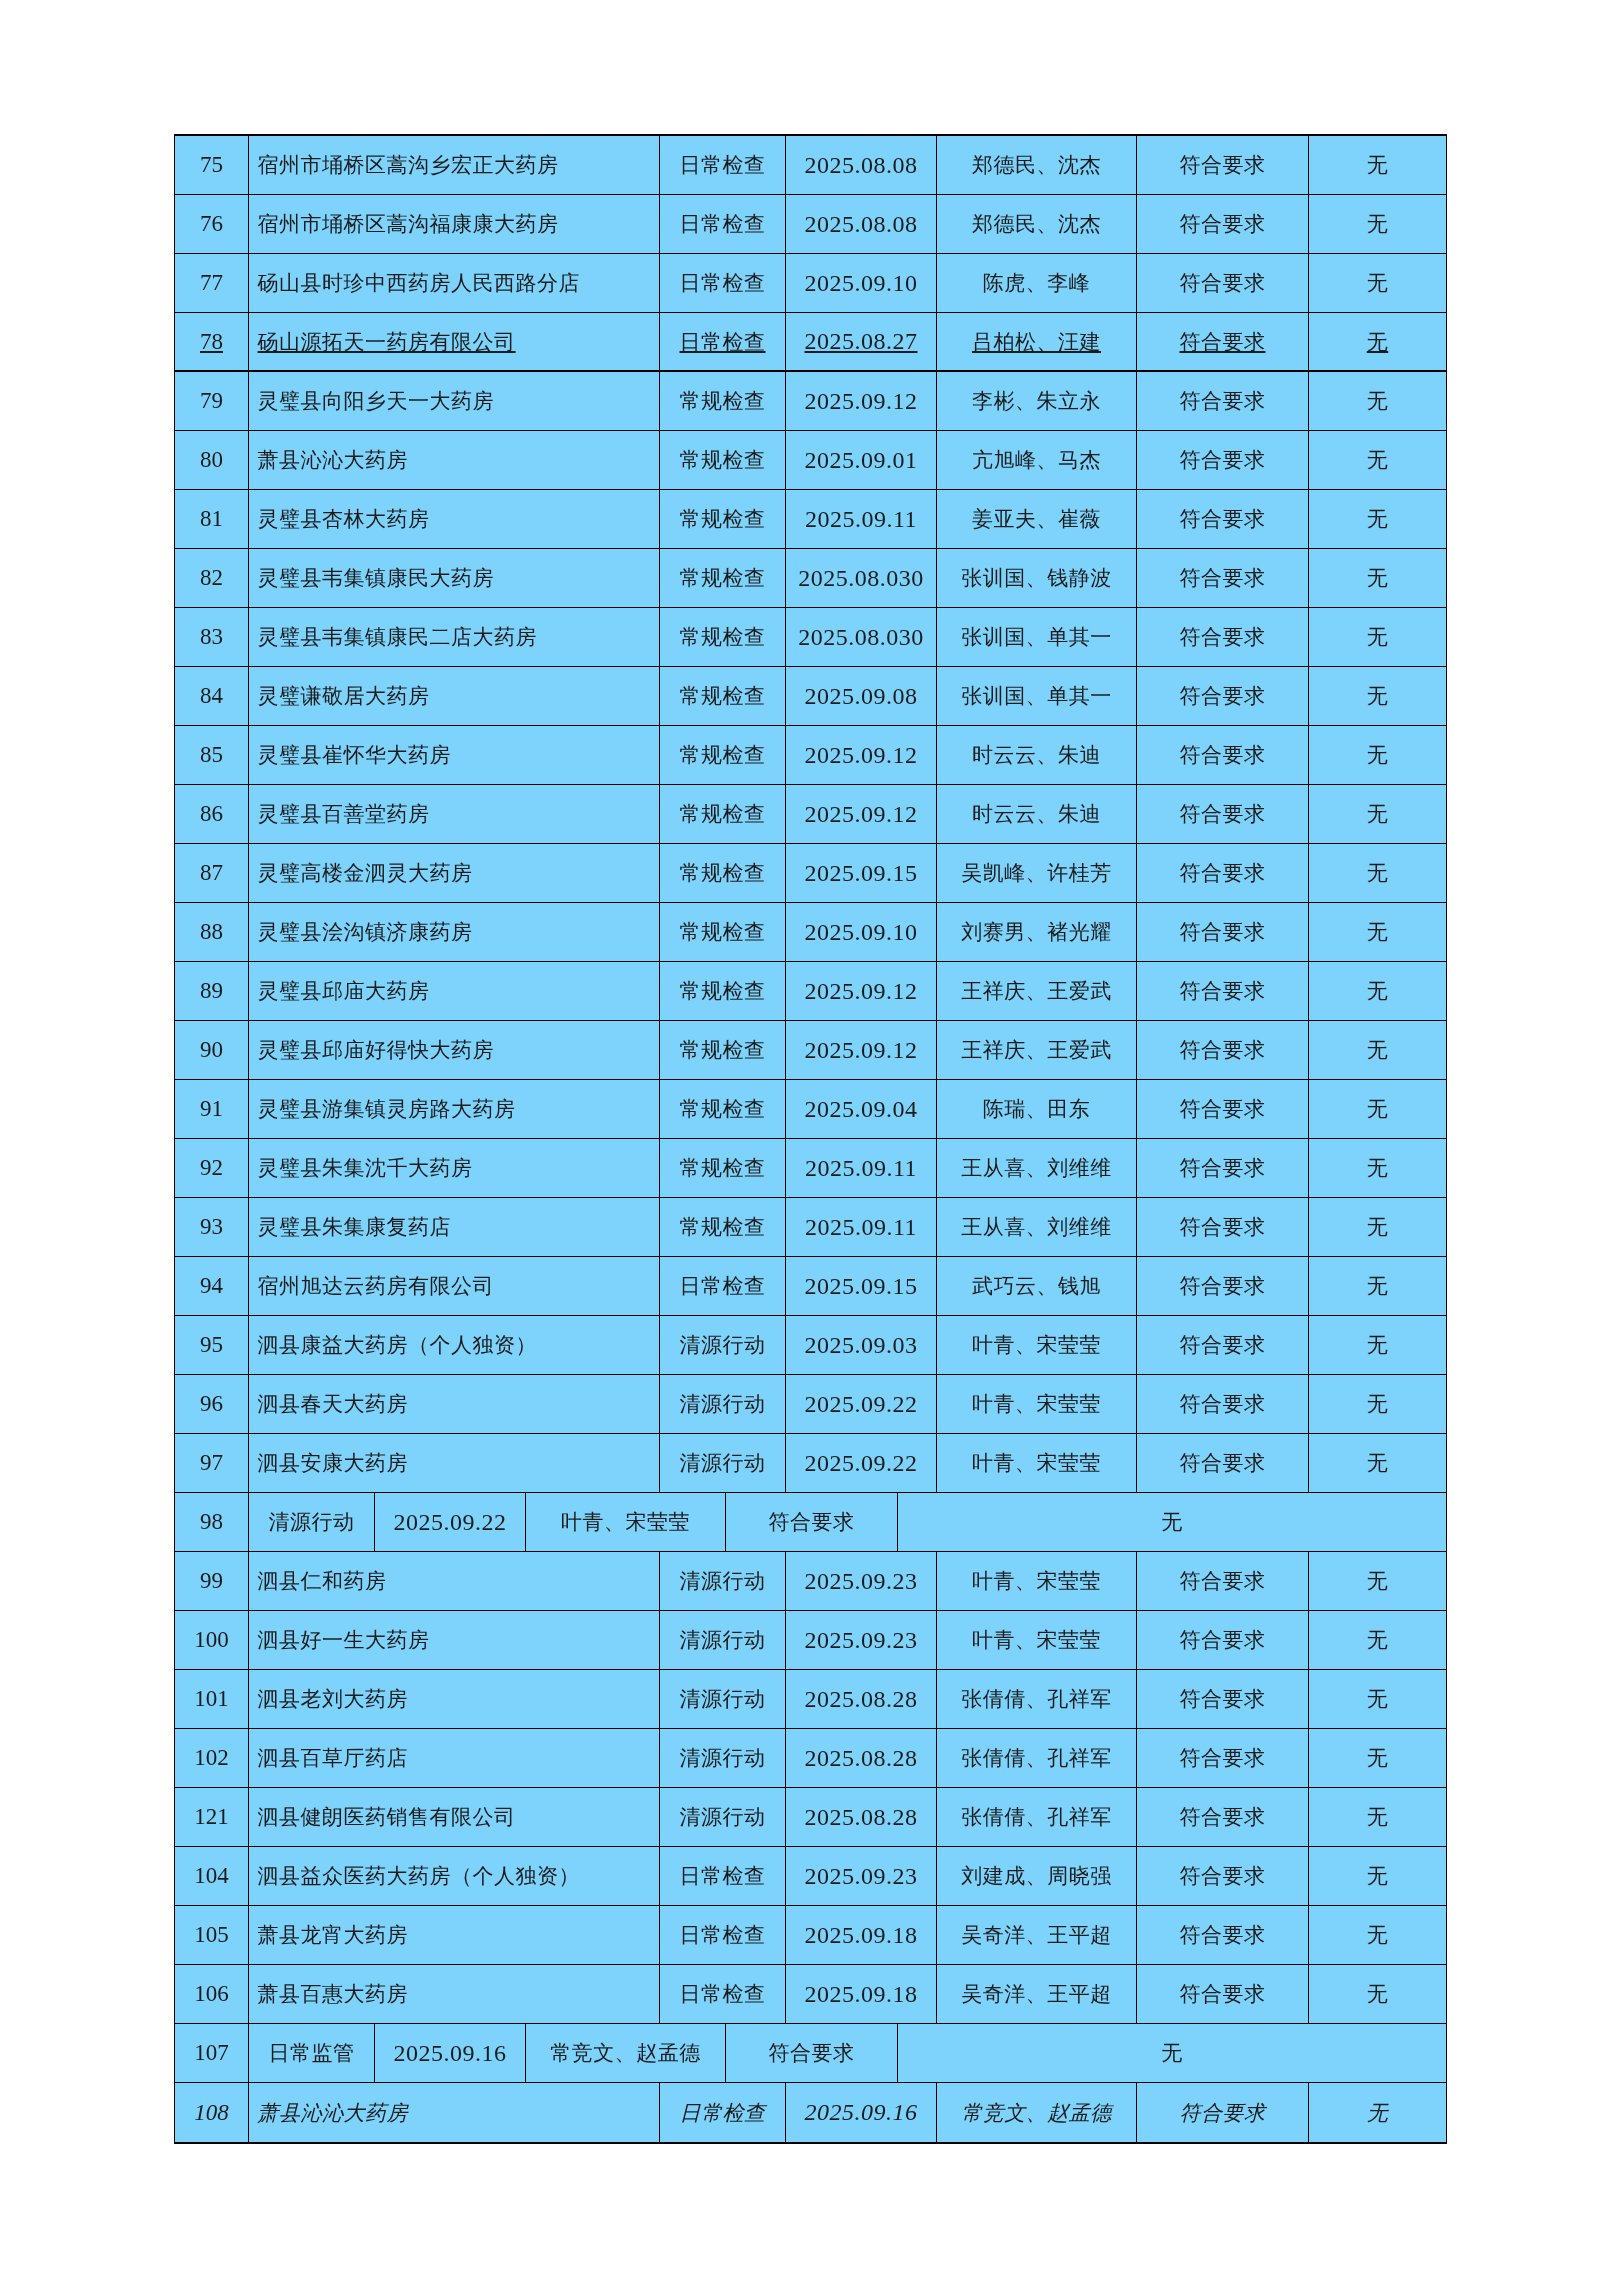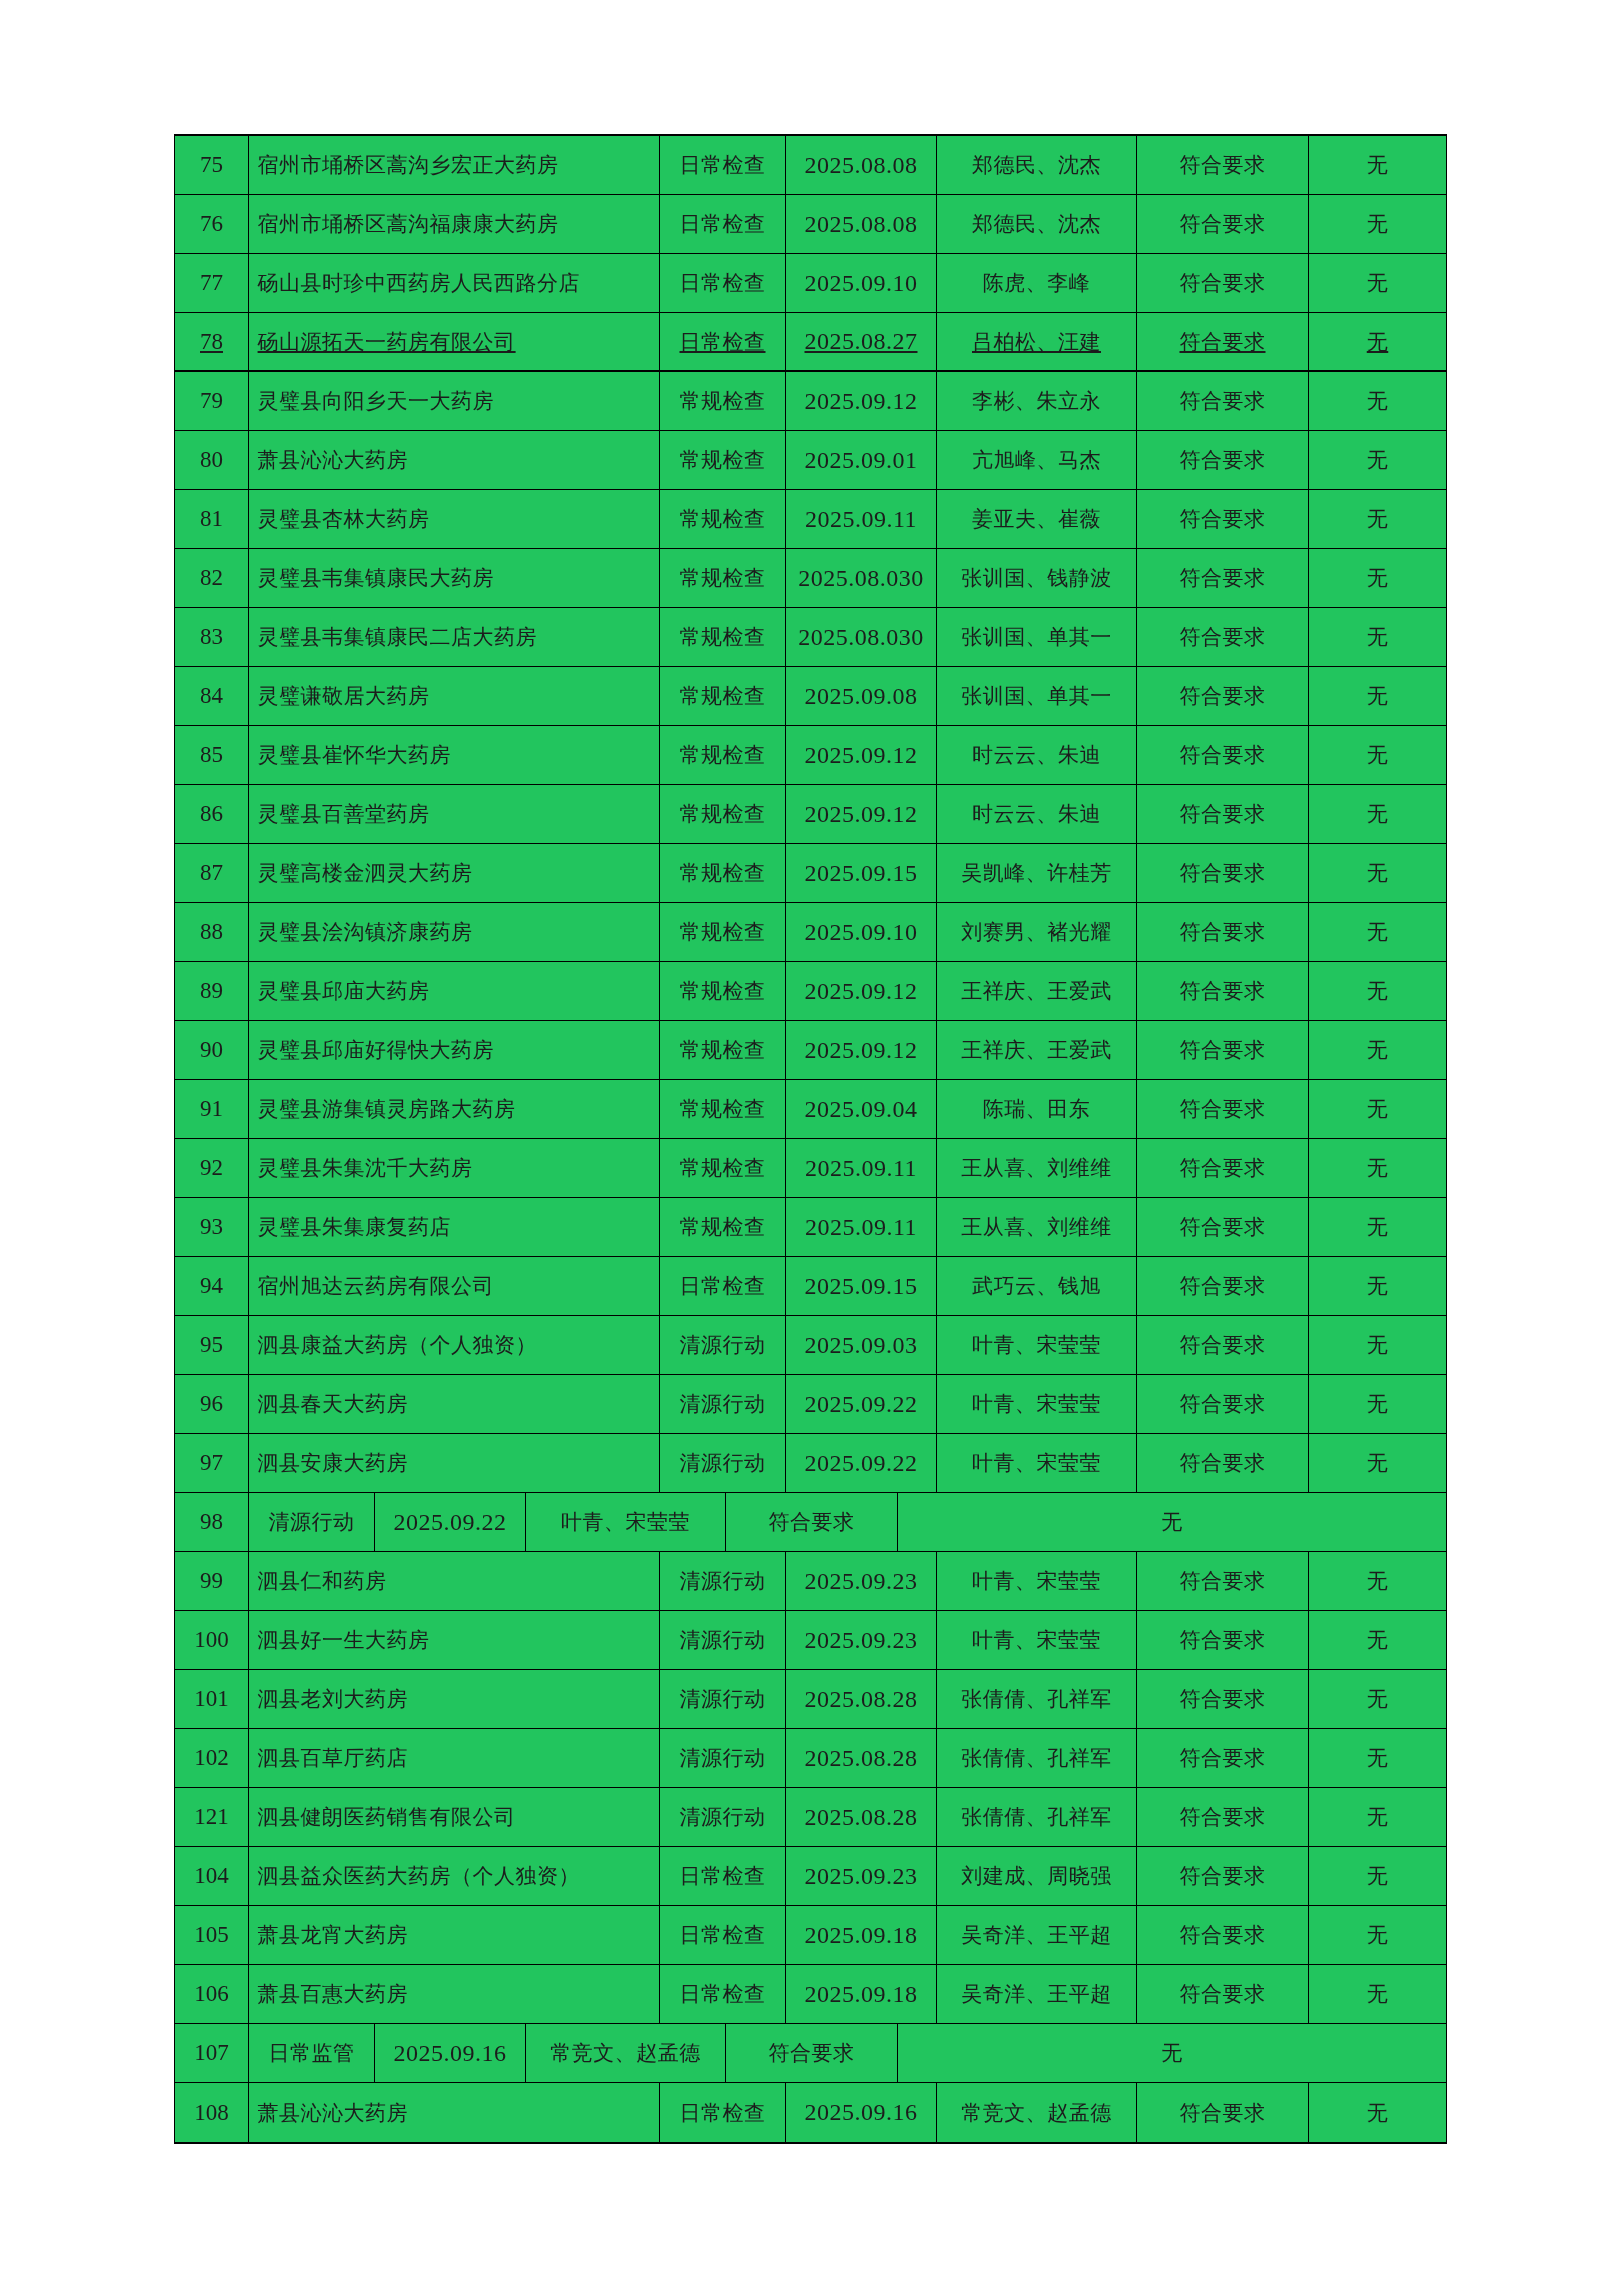--- a/index.html
+++ b/index.html
@@ -14,31 +14,31 @@
   .sheet{position:absolute;inset:0;background:#ffffff;}
   .insp-table{
     position:absolute;
     left:174px;top:134px;
     width:1273px;
     border-left:1.9px solid #000;
     border-right:1.9px solid #000;
     border-top:2.9px solid #000;
     border-bottom:2.9px solid #000;
     box-sizing:border-box;
-    background:#22c55e;
+    background:#7dd3fc;
   }
   .row{
     display:flex;
     height:59px;
     border-bottom:1px solid #000;
     box-sizing:border-box;
     align-items:stretch;
   }
   .row.section-end{border-bottom:2.9px solid #000;text-decoration:underline;}
-  .row:last-child{border-bottom:none;}
+  .row:last-child{border-bottom:none;font-style:italic;}
   .cell{
     display:flex;
     align-items:center;
     justify-content:center;
     border-right:1px solid #000;
     box-sizing:border-box;
     font-size:21px;
     letter-spacing:0.5px;
     white-space:nowrap;
     overflow:hidden;

